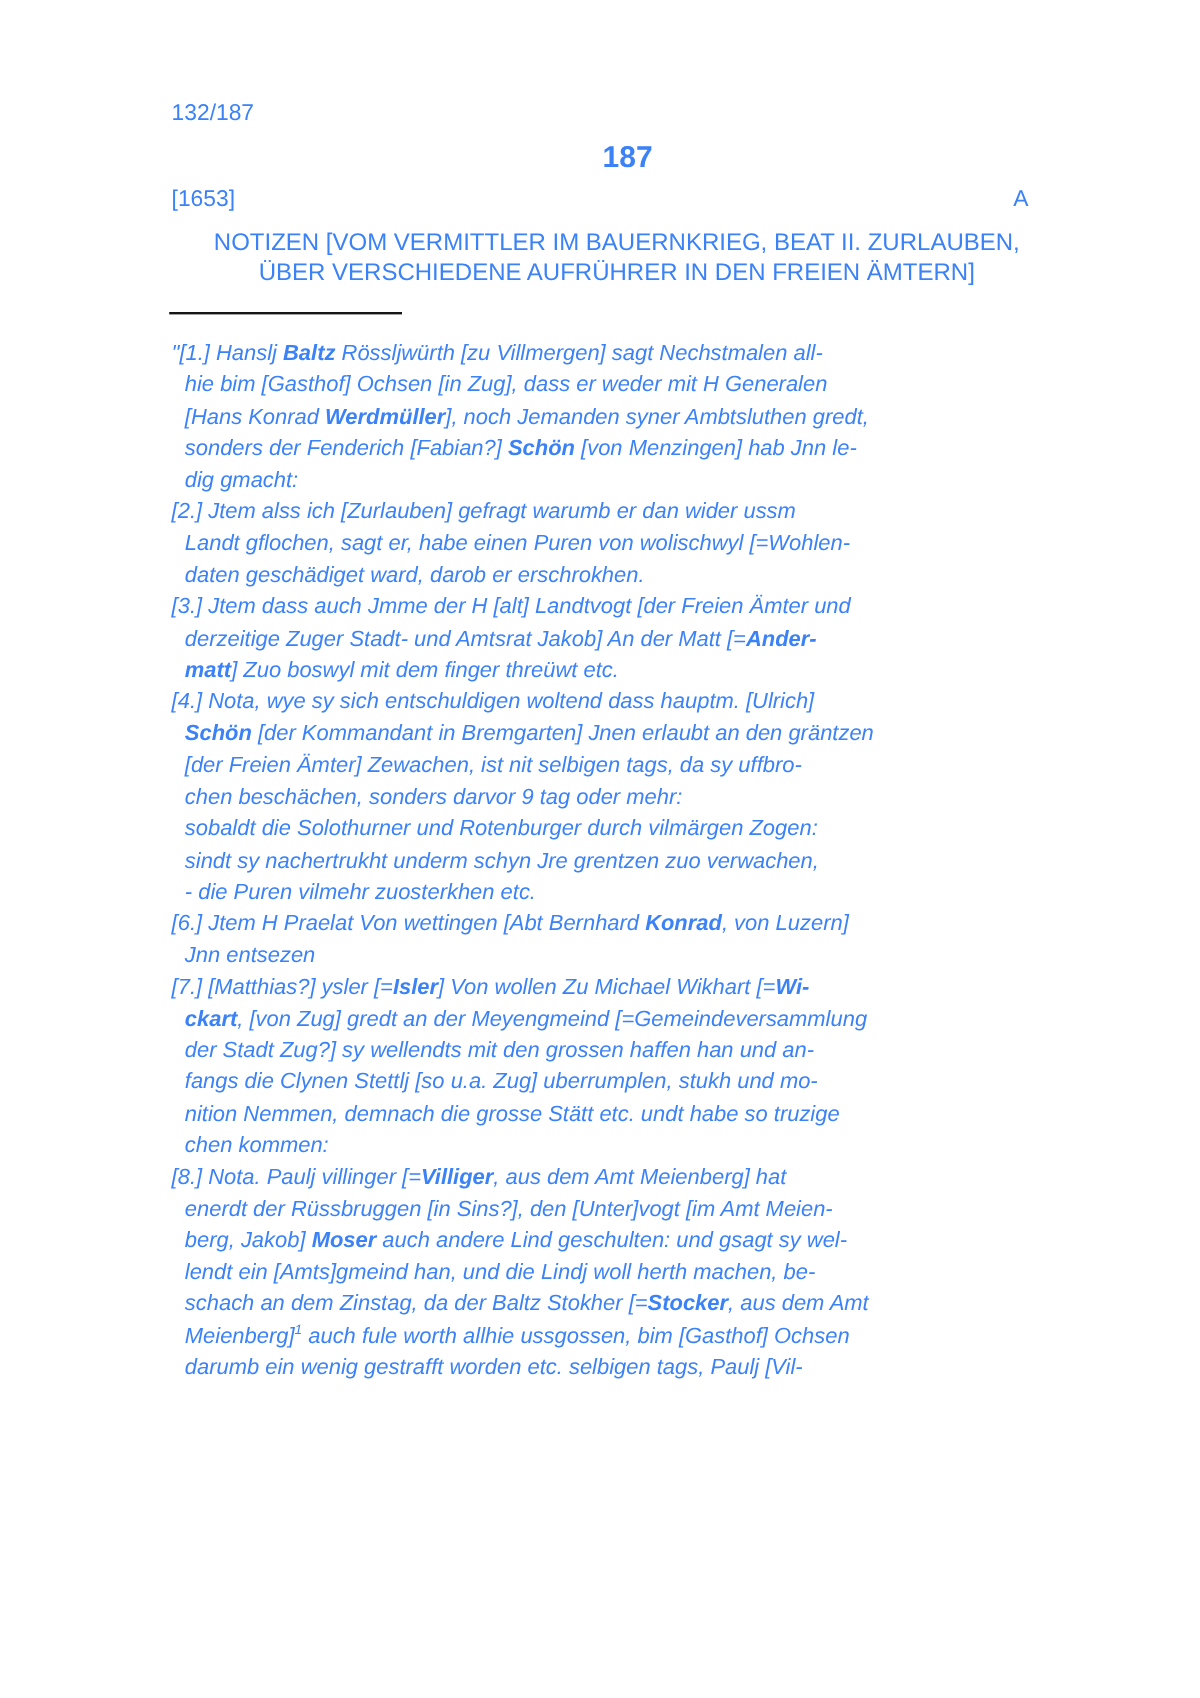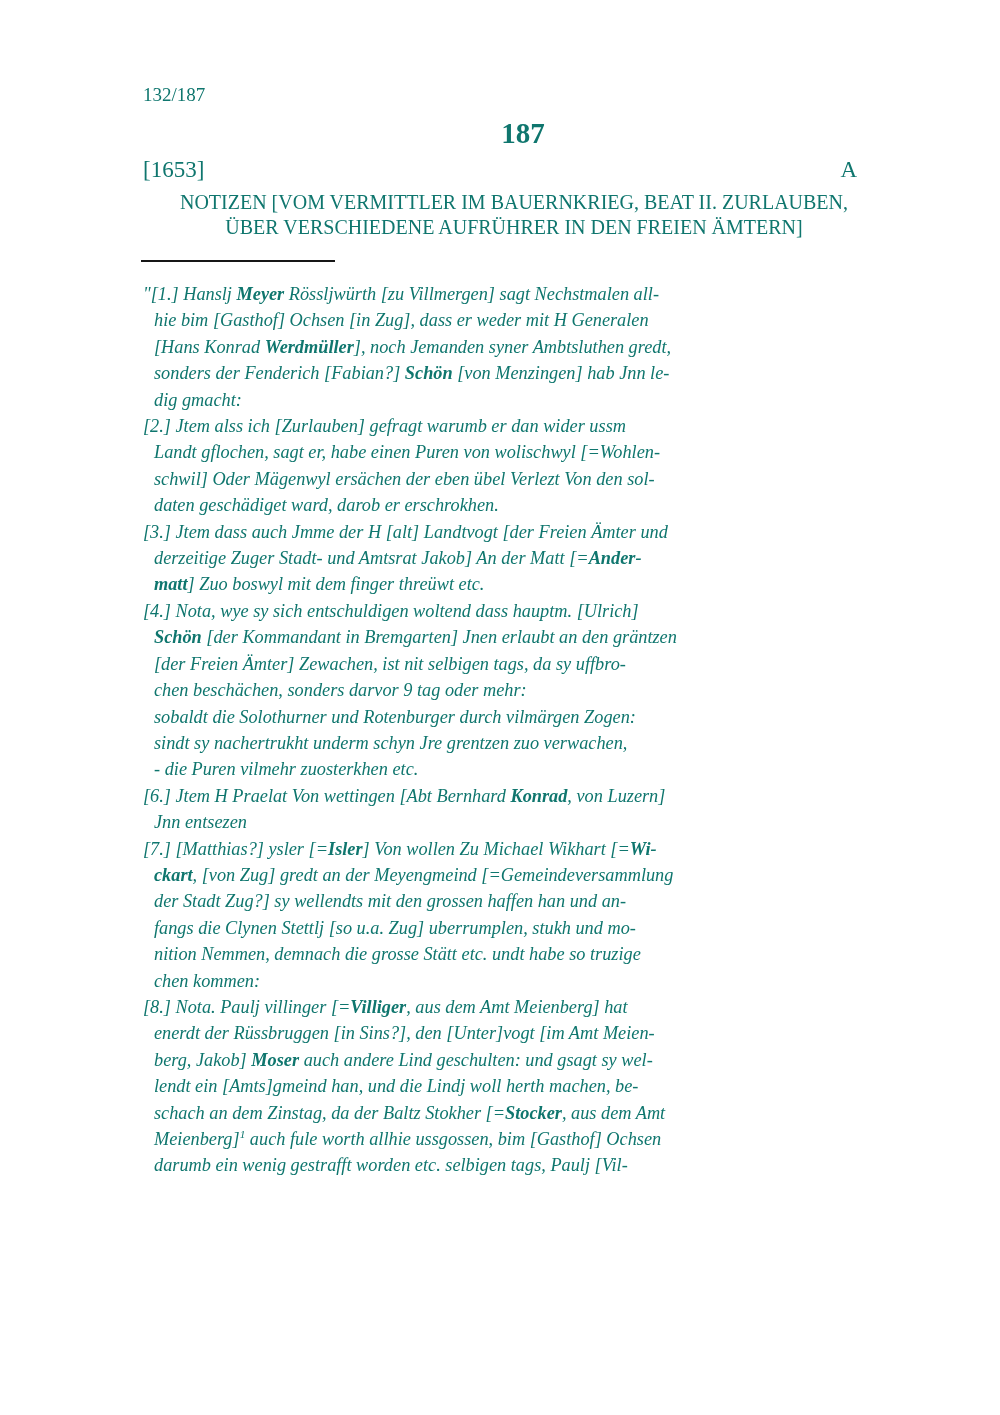--- a/index.html
+++ b/index.html
@@ -1,42 +1,42 @@
 <!DOCTYPE html>
 <html><head>
 <meta charset="utf-8">
 <style>
   html, body { margin: 0; padding: 0; background: #ffffff; }
   .page {
     position: relative;
     width: 1000px;
     height: 1415px;
     background: #ffffff;
-    color: #0f766e;
-    font-family: Liberation Serif, serif;
+    color: #3b82f6;
+    font-family: Liberation Sans, sans-serif;
     overflow: hidden;
   }
   .folio {
     position: absolute;
     left: 143px; top: 85px;
     font-size: 19px; line-height: 1.1;
   }
   .pagenum {
     position: absolute;
     left: 143px; top: 118px;
     width: 760px;
     text-align: center;
-    font-size: 29px; font-weight: 700; line-height: 1.1;
+    font-size: 25px; font-weight: 700; line-height: 1.1;
   }
   .year-row {
     position: absolute;
     left: 143px; top: 157px;
     width: 714px;
     display: flex; justify-content: space-between;
-    font-size: 23px; line-height: 1.1;
+    font-size: 19px; line-height: 1.1;
   }
   .title {
     position: absolute;
     left: 143px; top: 190px;
     width: 716px;
     text-align: center;
     font-size: 20px; line-height: 25px;
   }
   .title span { display: block; white-space: pre; margin-left: 26px; }
   .rule {
@@ -71,30 +71,29 @@
     <span>[1653]</span>
     <span>A</span>
   </div>
   <div class="title">
     <span>NOTIZEN [VOM VERMITTLER IM BAUERNKRIEG, BEAT II. ZURLAUBEN,</span>
     <span>ÜBER VERSCHIEDENE AUFRÜHRER IN DEN FREIEN ÄMTERN]</span>
   </div>
   <div class="rule"></div>
   <div class="body-text">
       <div>
-        <div class="line"><span>"[1.] Hanslj </span><span class="b">Meyer</span><span> Rössljwürth [zu Villmergen] sagt Nechstmalen all-</span></div>
+        <div class="line"><span>"[1.] Hanslj </span><span class="b">Baltz</span><span> Rössljwürth [zu Villmergen] sagt Nechstmalen all-</span></div>
         <div class="line cont"><span>hie bim [Gasthof] Ochsen [in Zug], dass er weder mit H Generalen</span></div>
         <div class="line cont"><span>[Hans Konrad </span><span class="b">Werdmüller</span><span>], noch Jemanden syner Ambtsluthen gredt,</span></div>
         <div class="line cont"><span>sonders der Fenderich [Fabian?] </span><span class="b">Schön</span><span> [von Menzingen] hab Jnn le-</span></div>
         <div class="line cont"><span>dig gmacht:</span></div>
       </div>
       <div>
         <div class="line"><span>[2.] Jtem alss ich [Zurlauben] gefragt warumb er dan wider ussm</span></div>
         <div class="line cont"><span>Landt gflochen, sagt er, habe einen Puren von wolischwyl [=Wohlen-</span></div>
-        <div class="line cont"><span>schwil] Oder Mägenwyl ersächen der eben übel Verlezt Von den sol-</span></div>
         <div class="line cont"><span>daten geschädiget ward, darob er erschrokhen.</span></div>
       </div>
       <div>
         <div class="line"><span>[3.] Jtem dass auch Jmme der H [alt] Landtvogt [der Freien Ämter und</span></div>
         <div class="line cont"><span>derzeitige Zuger Stadt- und Amtsrat Jakob] An der Matt [=</span><span class="b">Ander-</span></div>
         <div class="line cont"><span class="b">matt</span><span>] Zuo boswyl mit dem finger threüwt etc.</span></div>
       </div>
       <div>
         <div class="line"><span>[4.] Nota, wye sy sich entschuldigen woltend dass hauptm. [Ulrich]</span></div>
         <div class="line cont"><span class="b">Schön</span><span> [der Kommandant in Bremgarten] Jnen erlaubt an den gräntzen</span></div>

